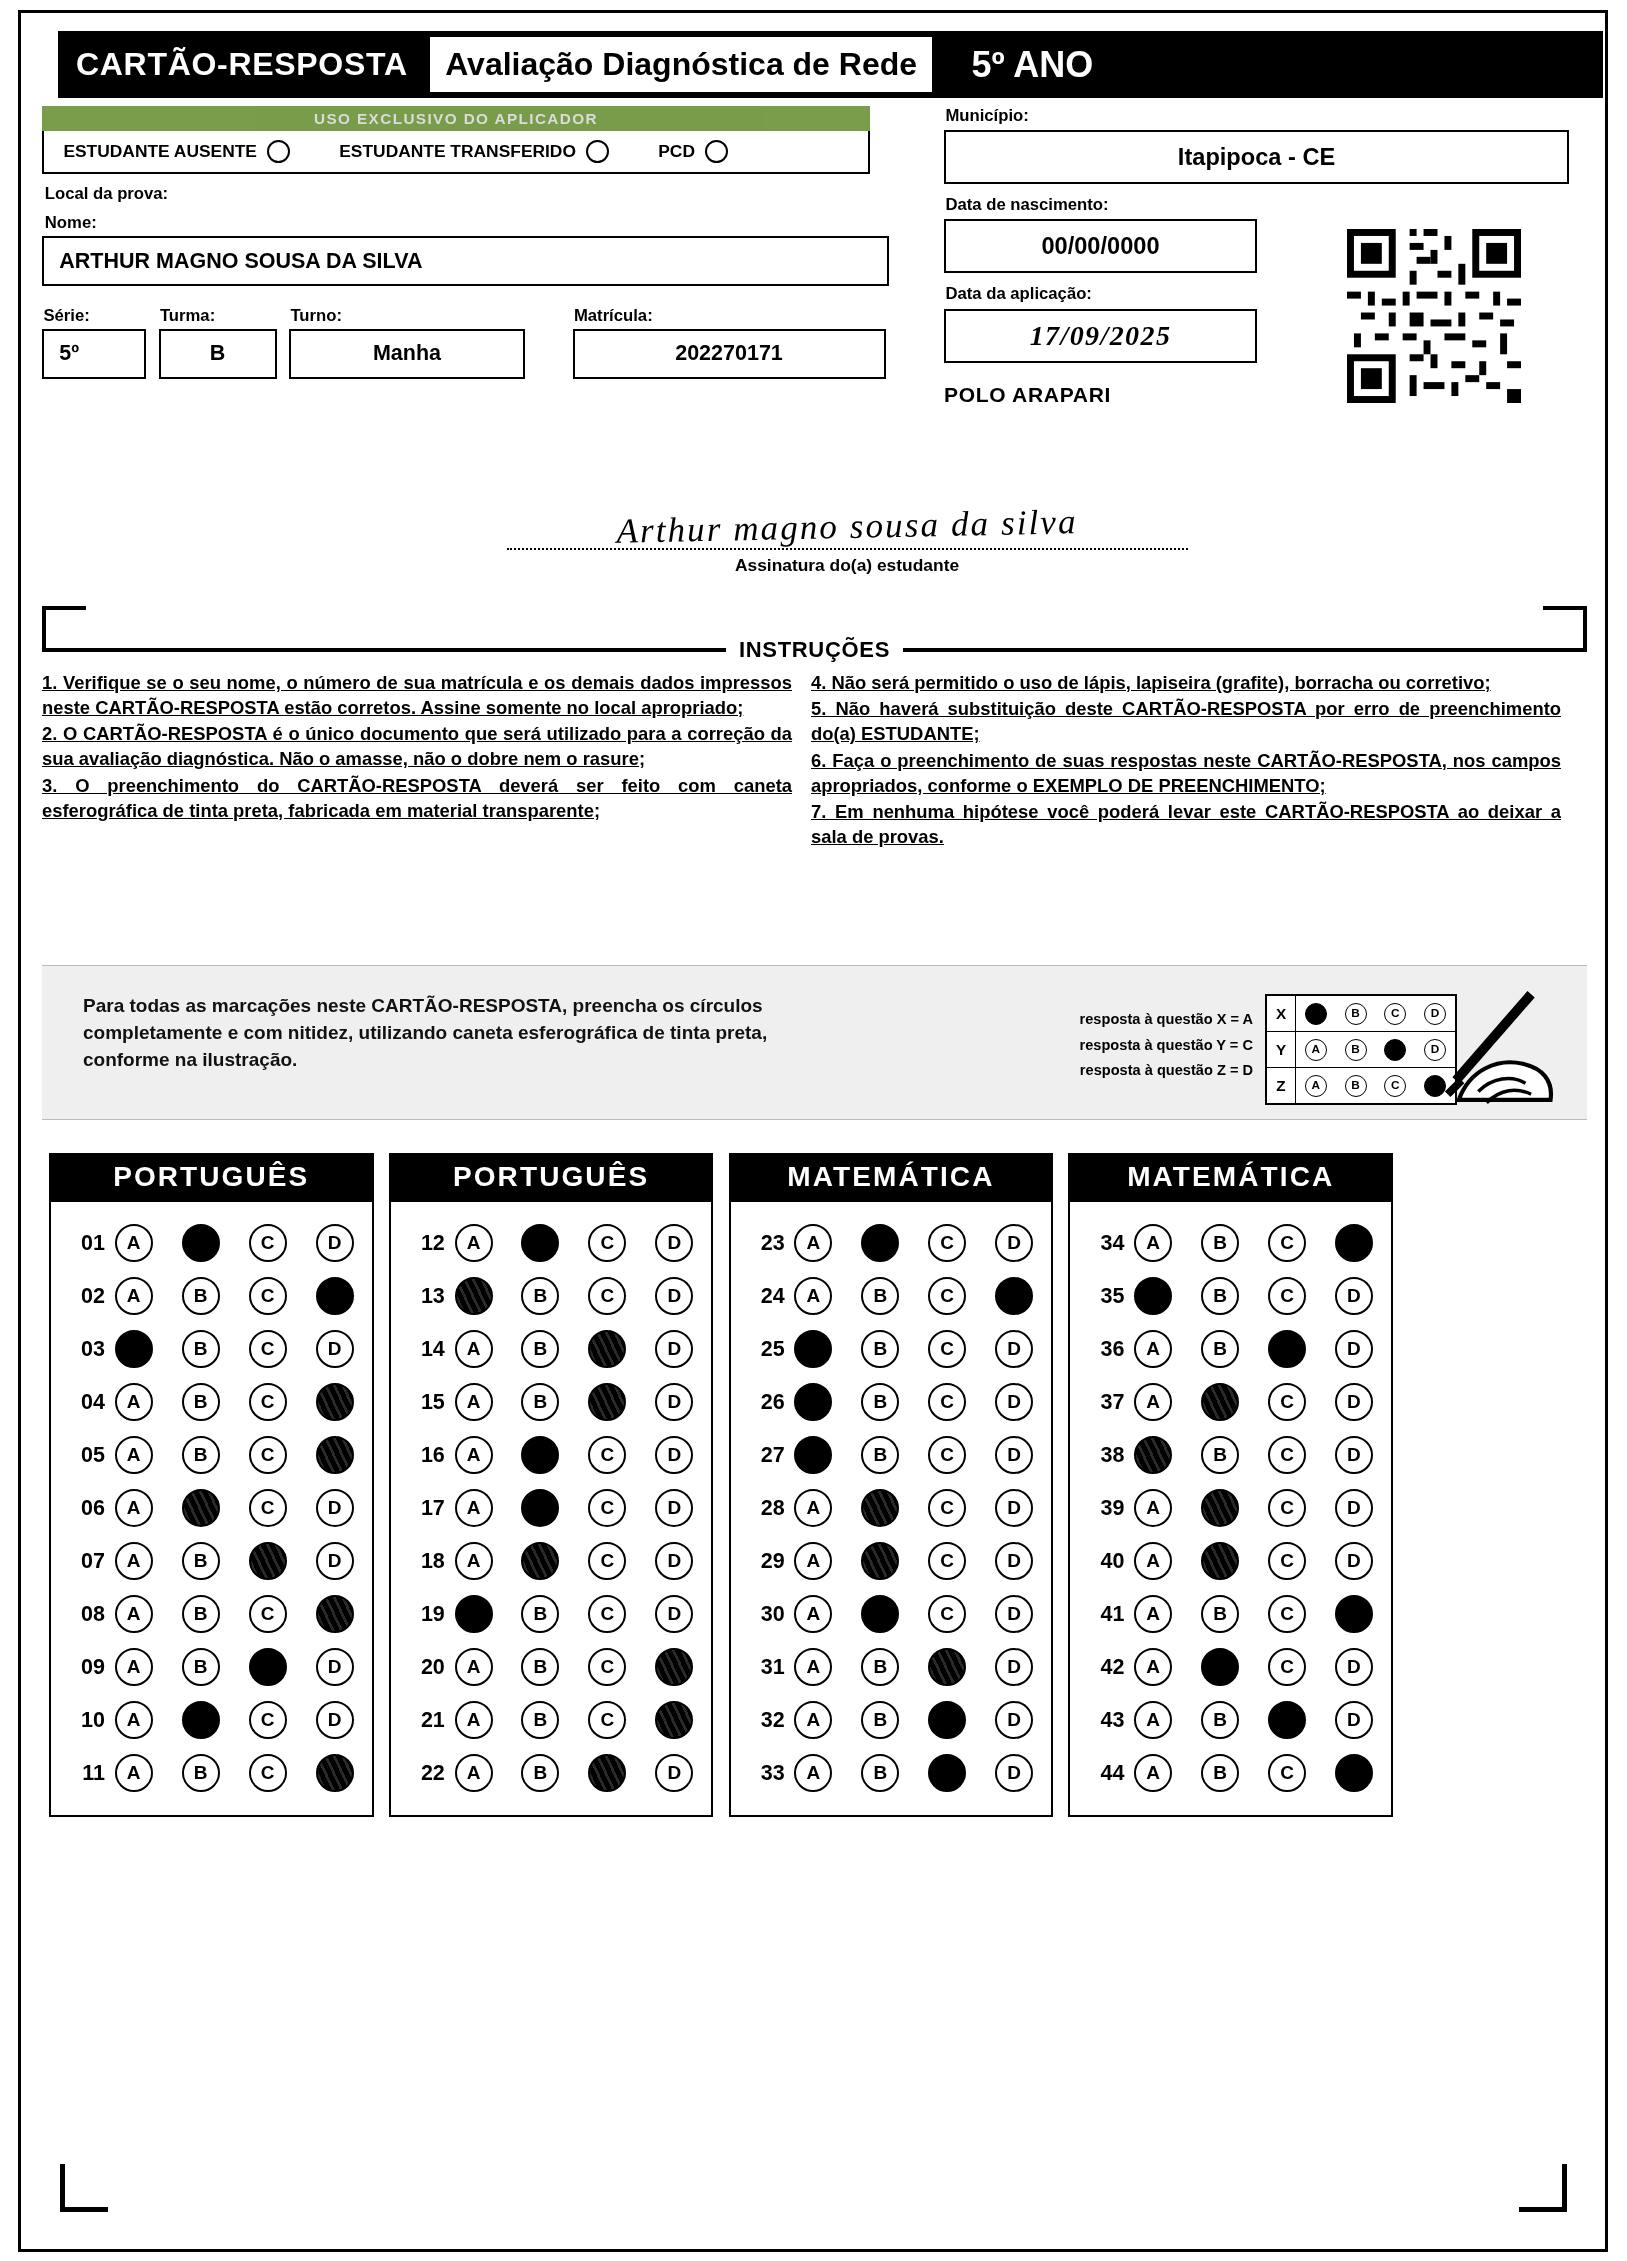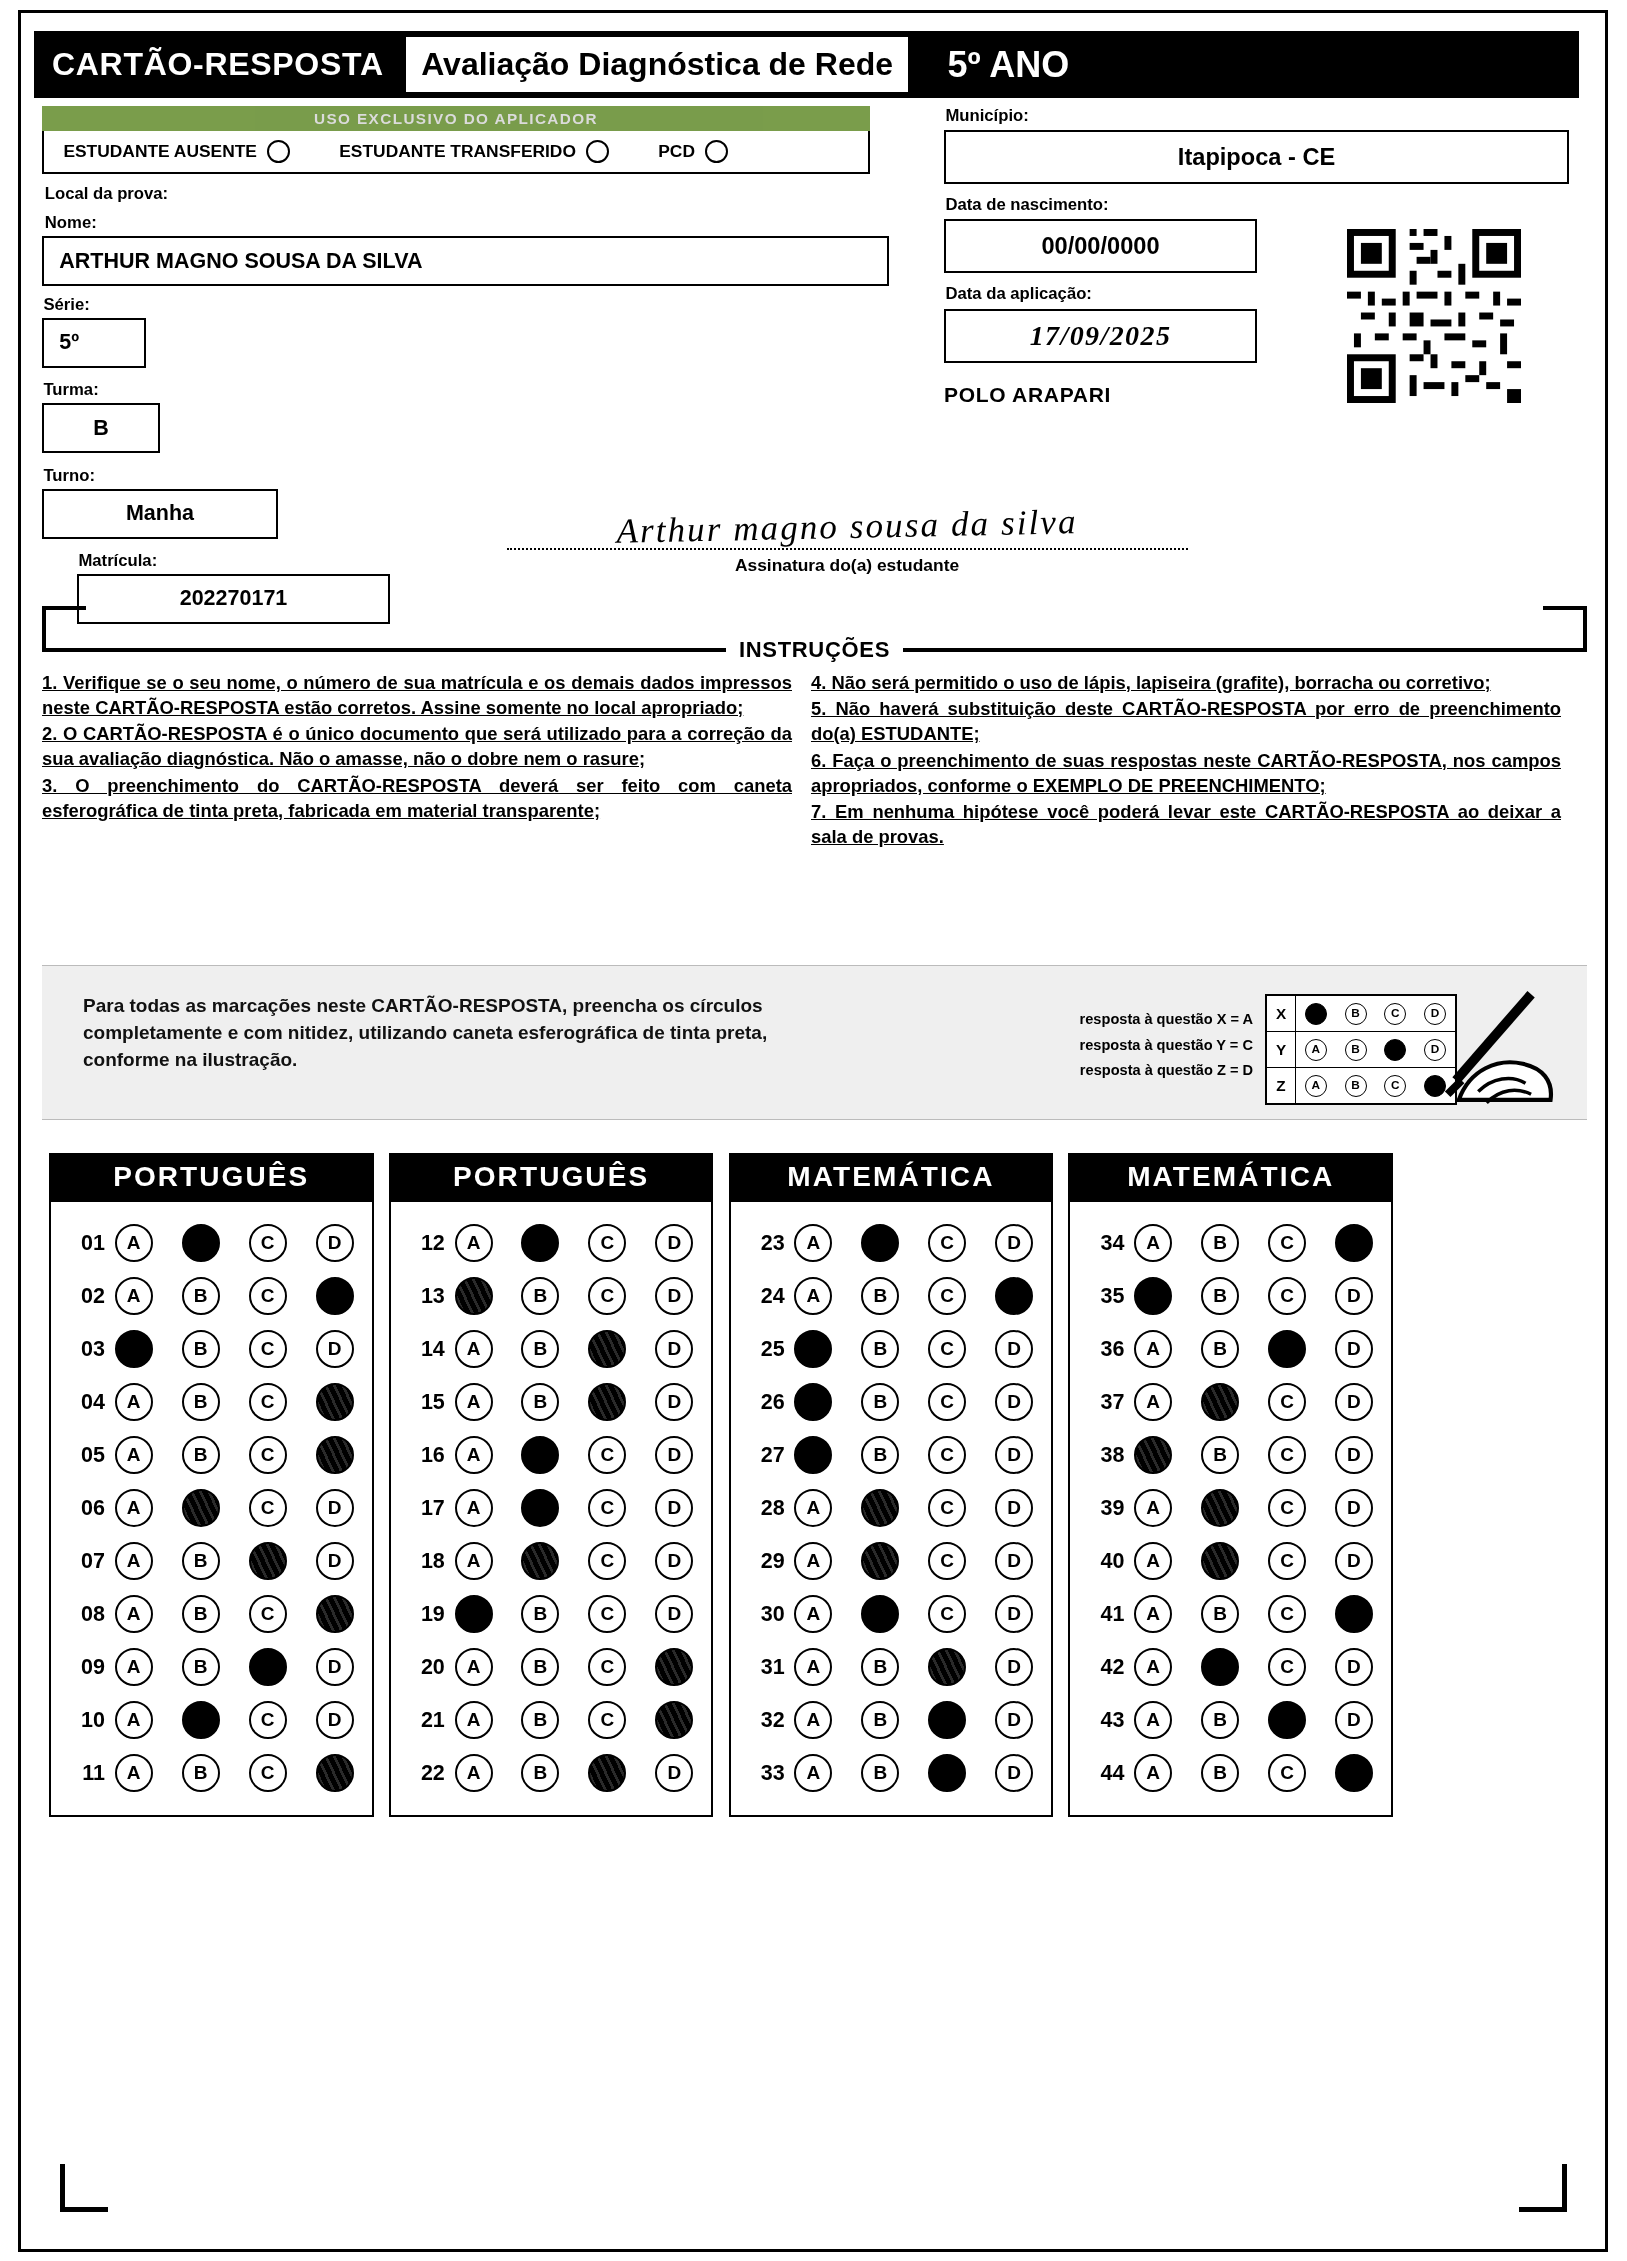--- a/index.html
+++ b/index.html
@@ -27,21 +27,21 @@
     left: 18px; top: 9.7px;
     width: 1590px;
     height: 2242px;
     border: 3.5px solid #000;
     box-sizing: border-box;
   }
 
   
   .header-bar {
     position: absolute;
-    left: 34px; top: 31px;
+    left: 58px; top: 31px;
     width: 1545px;
     height: 67px;
     background: #000;
     color: #fff;
     display: flex;
     align-items: stretch;
   }
   .header-title {
     display: flex;
     align-items: center;
@@ -414,21 +414,21 @@
         <span>PCD</span>
         <span class="bubble-sm"></span>
       </div>
     </div>
 
     <div class="fieldlabel">Local da prova:</div>
 
     <div class="fieldlabel">Nome:</div>
     <div class="fieldbox" style="width:847px;">ARTHUR MAGNO SOUSA DA SILVA</div>
 
-    <div class="row-sm" style="margin-top:9px;flex-direction:column;">
+    <div class="row-sm" style="margin-top:20px;">
       <div class="col-serie">
         <div class="fieldlabel" style="margin:0 0 2.8px 1.4px;">Série:</div>
         <div class="fieldbox">5º</div>
       </div>
       <div class="col-turma">
         <div class="fieldlabel" style="margin:0 0 2.8px 1.4px;">Turma:</div>
         <div class="fieldbox" style="justify-content:center;padding-left:0;">B</div>
       </div>
       <div class="col-turno">
         <div class="fieldlabel" style="margin:0 0 2.8px 1.4px;">Turno:</div>

